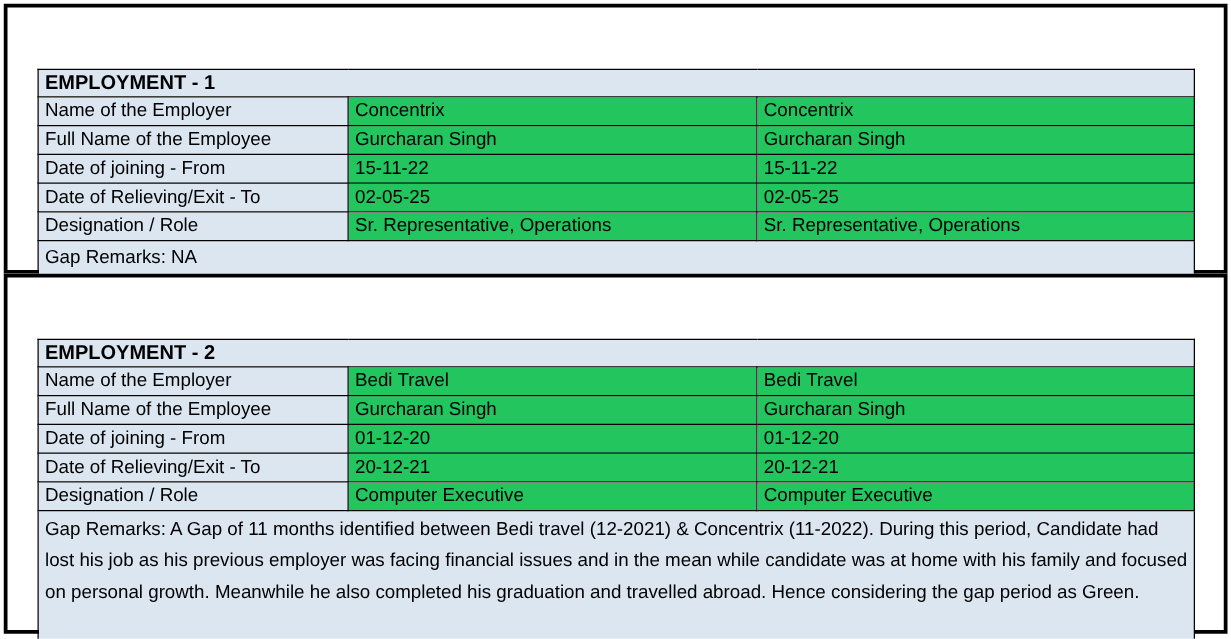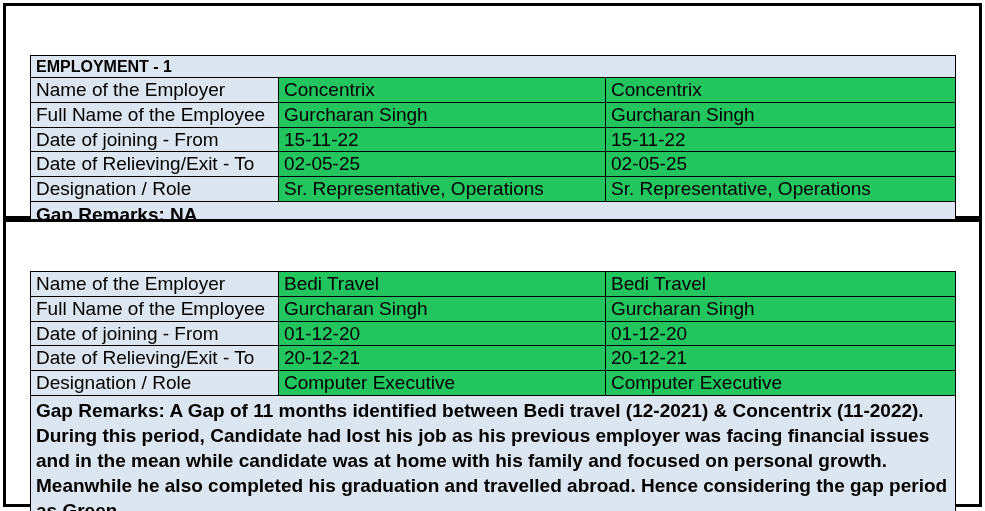--- a/index.html
+++ b/index.html
@@ -29,38 +29,38 @@
     position: absolute;
     left: 24px;
     top: 25px;
     width: 925px;
     border-collapse: collapse;
     table-layout: fixed;
     margin-top: 24px;
   }
   table.emp-table td {
     border: 1px solid #000000;
-    font-size: 19px;
+    font-size: 15px;
     line-height: 1.25;
     padding: 0 4px 0 5px;
     overflow: hidden;
     white-space: nowrap;
     vertical-align: middle;
   }
   tr.title-row td {
     background: #dce6f1;
     font-weight: bold;
     font-size: 16px;
     height: 21px;
   }
   tr.data-row td { height: 22px; background: #22c55e; }
   tr.data-row td.lbl { background: #dce6f1; }
   tr.remarks-row td {
     background: #dce6f1;
-    font-weight: bold;
+    font-weight: normal;
     white-space: normal;
     vertical-align: middle;
   }
   #table1 tr.remarks-row td { height: 27px; }
   #table2 tr.remarks-row td {
     height: 101px;
     vertical-align: top;
     padding-top: 2px;
     line-height: 25px;
   }
@@ -112,20 +112,23 @@
 </div>
 
 <div class="page-box" id="box2">
   <table class="emp-table" id="table2">
     <colgroup>
       <col style="width:248px">
         <col style="width:327px">
         <col style="width:350px">
     </colgroup>
     <tbody>
+        <tr class="title-row">
+      <td colspan="3">EMPLOYMENT - 2</td>
+    </tr>
     <tr class="data-row">
       <td class="lbl">Name of the Employer</td>
       <td>Bedi Travel</td>
       <td>Bedi Travel</td>
     </tr>
     <tr class="data-row">
       <td class="lbl">Full Name of the Employee</td>
       <td>Gurcharan Singh</td>
       <td>Gurcharan Singh</td>
     </tr>

